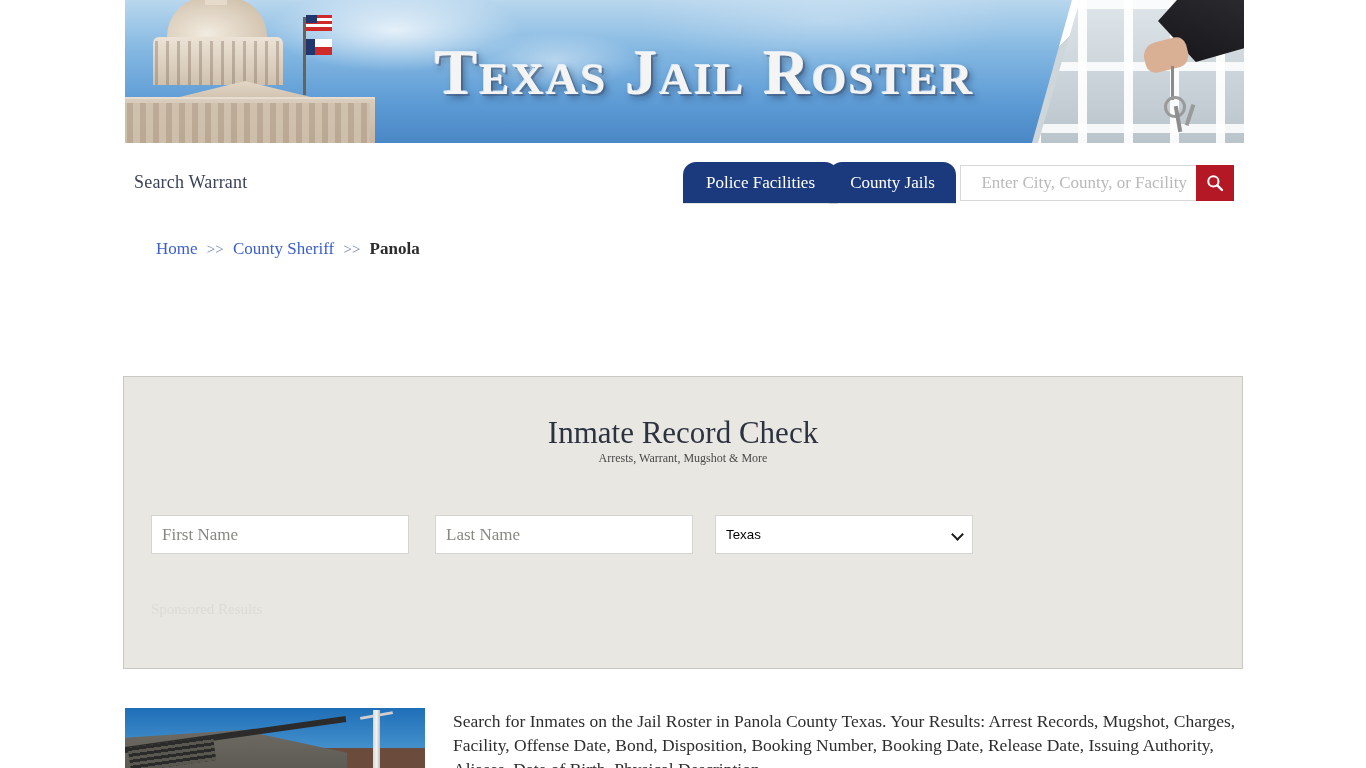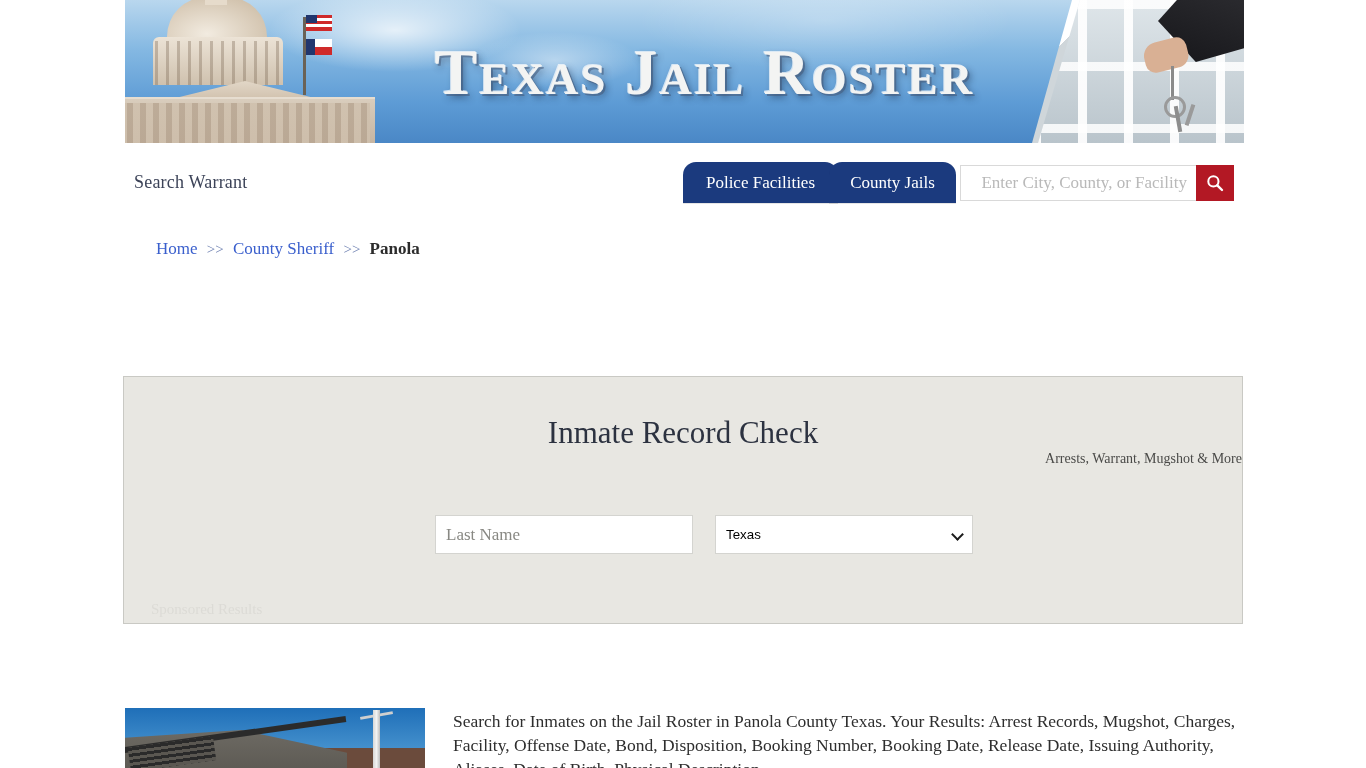--- a/index.html
+++ b/index.html
@@ -181,30 +181,30 @@
 
   
   .page-title {
     position:absolute; left:0; top:291px; width:1366px;
     text-align:center; font-size:23px; color:#22262e;
   }
 
   
   .panel {
     position:absolute; left:123px; top:376px;
-    width:1120px; height:248px;
+    width:1120px; height:293px;
     background:#e8e7e2; border:1px solid #c9c9c4;padding-left:36px;
   }
   .panel-title {
     position:absolute; left:0; right:0; top:38px;
     text-align:center; font-size:31px; color:#2c3240;
   }
   .panel-sub {
     position:absolute; left:0; right:0; top:74px;
-    text-align:right; font-size:14px; color:#4a4a48;
+    text-align:center; font-size:12px; color:#4a4a48;
   }
   .form-row { position:absolute; left:27px; top:138px; width:1066px; height:42px; }
   .field {
     position:absolute; top:0; height:39px;
     background:#fff; border:1px solid #d4d4d0;
   }
   .field input, .field select {
     width:100%; height:100%; border:none; outline:none; background:transparent;
     font-family:"Liberation Serif","DejaVu Serif",serif;
     font-size:17px; color:#3a3f4a; padding:0 10px;
@@ -341,20 +341,23 @@
     <span class="sep">&gt;&gt;</span>
     <span class="current">Panola</span>
   </div>
 
 
   <div class="panel">
     <div class="panel-title">Inmate Record Check</div>
     <div class="panel-sub">Arrests, Warrant, Mugshot &amp; More</div>
 
     <div class="form-row">
+      <div class="field f-first">
+        <input type="text" placeholder="First Name" style="">
+      </div>
       <div class="field f-last">
         <input type="text" placeholder="Last Name" style="">
       </div>
       <div class="f-state">
         <select>
           <option>Texas</option>
         </select>
         <span class="chev"></span>
       </div>
     </div>

